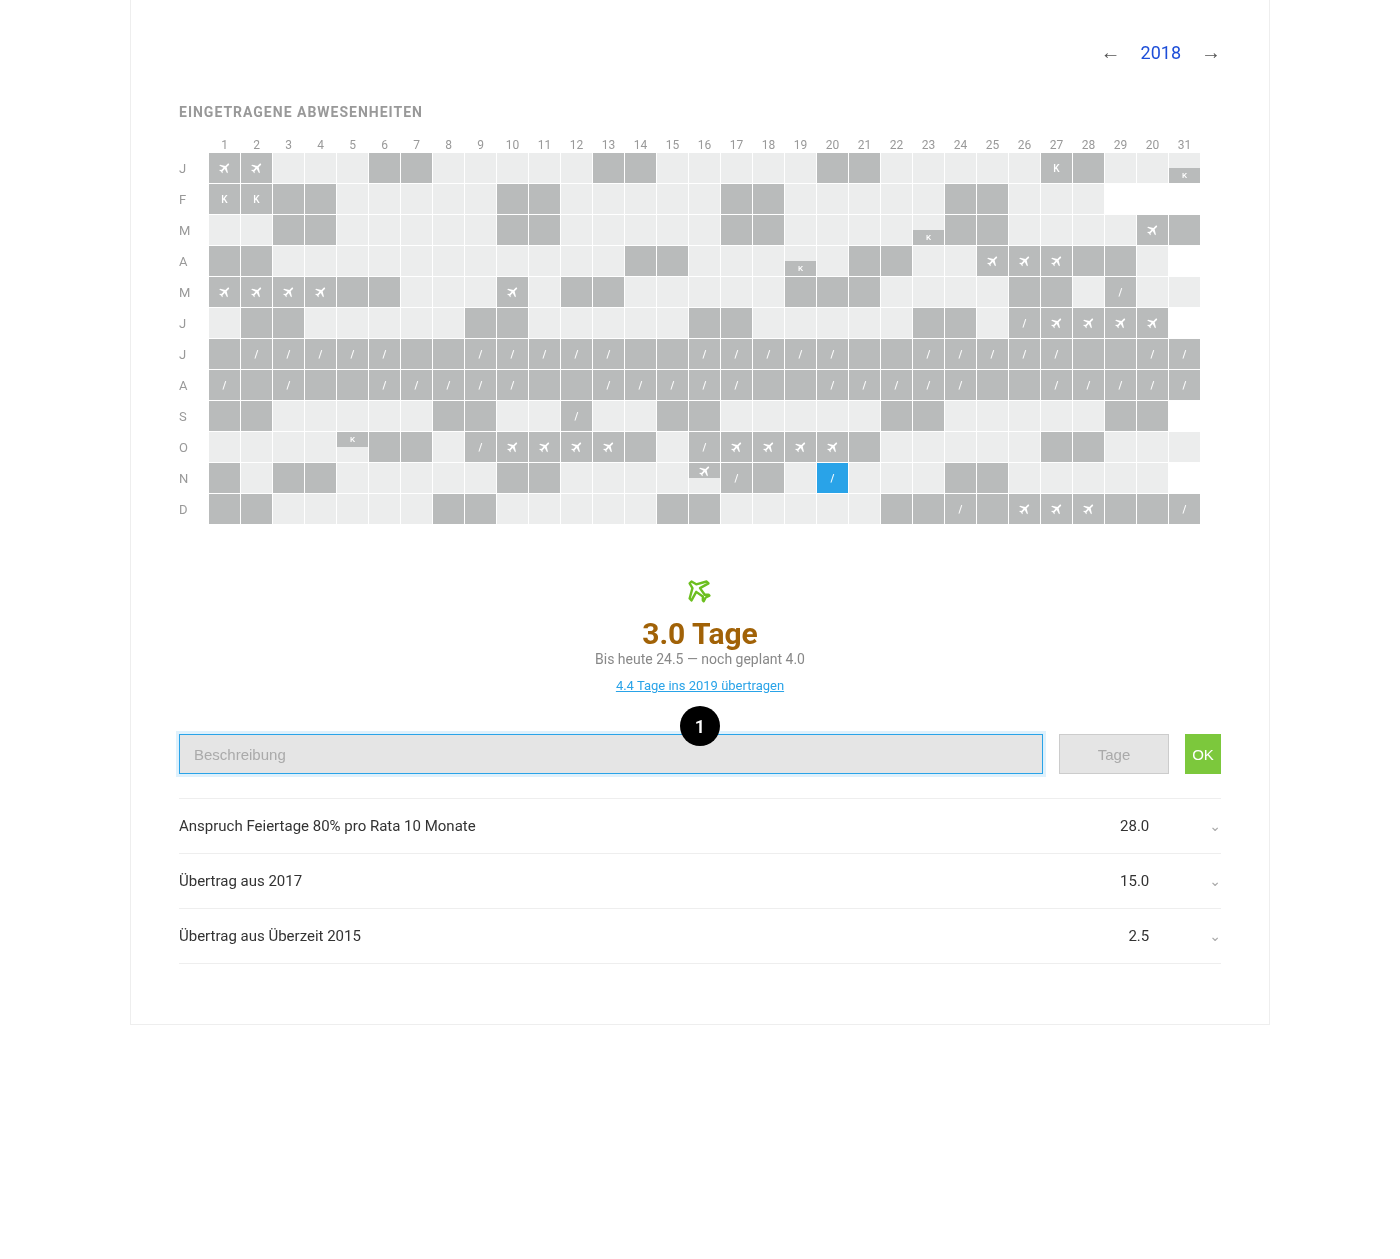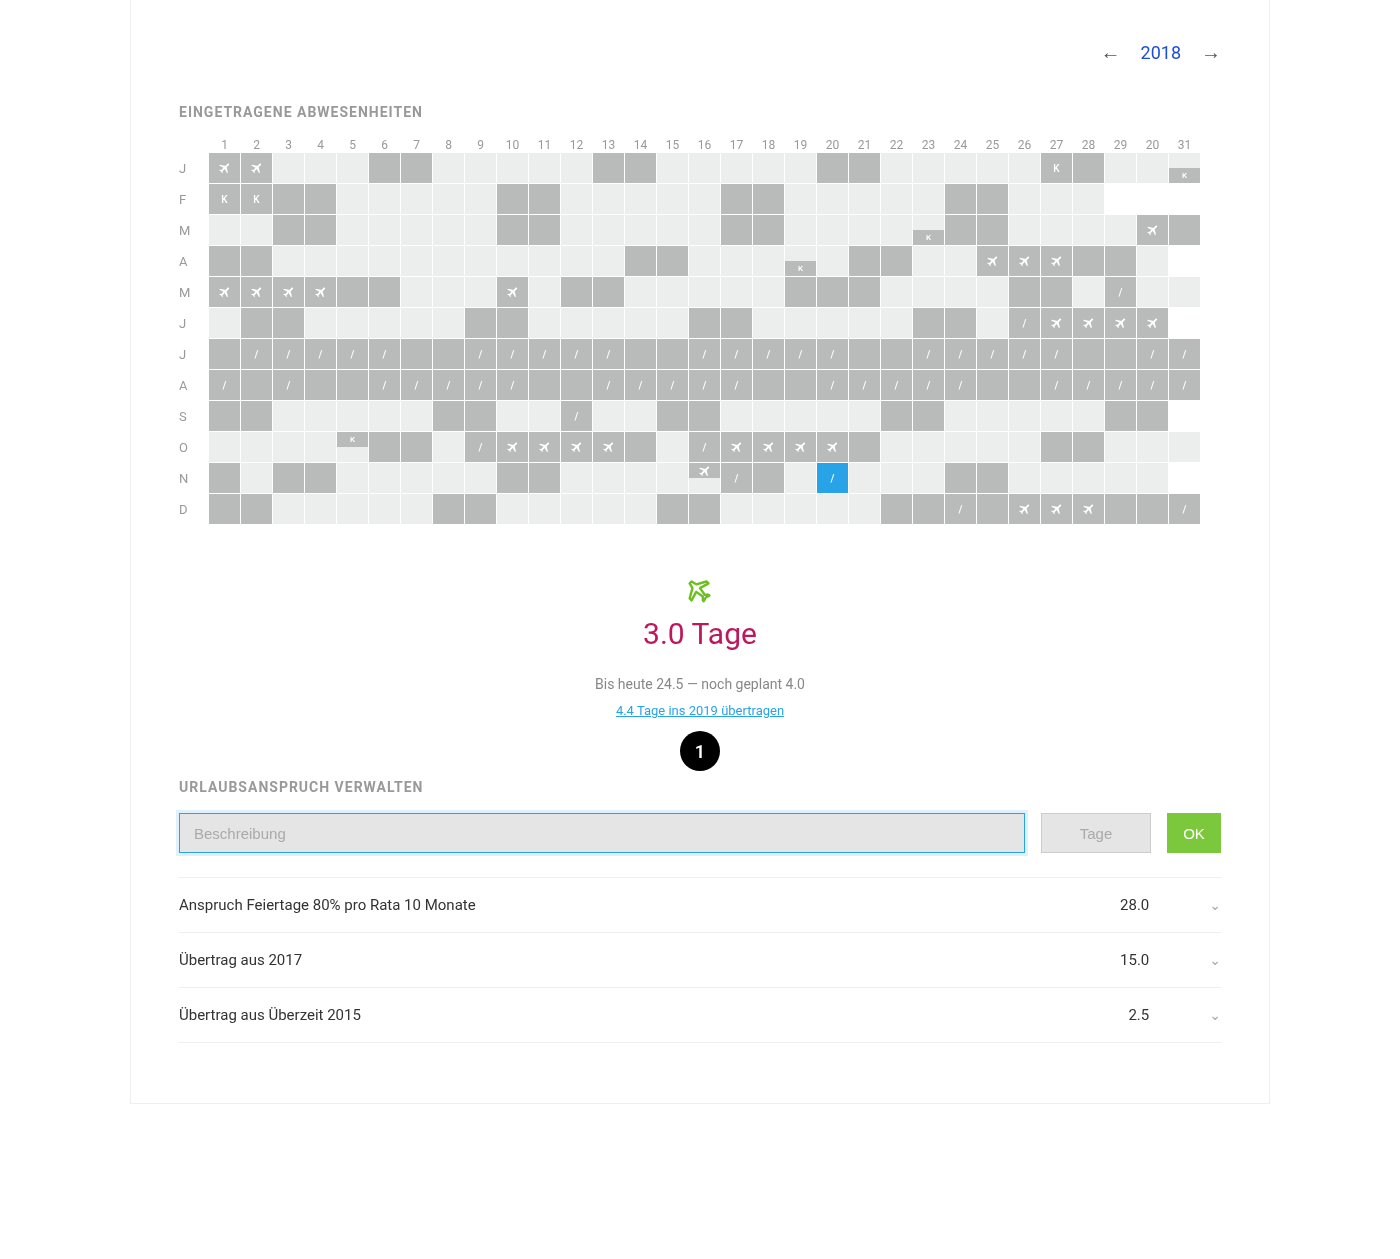--- a/index.html
+++ b/index.html
@@ -109,24 +109,24 @@
     margin-bottom: 40px;
     position: relative;
   }
   .summary .plane-icon {
     width: 32px;
     height: 32px;
     margin: 0 auto 10px auto;
     display: block;
   }
   .summary .big {
-    color: #be185d;
+    color: #a16207;
     font-size: 30px;
-    font-weight: 400;
-    margin-bottom: 25px;
+    font-weight: 700;
+    margin-bottom: 0;
   }
   .summary .sub {
     color: #888;
     font-size: 14px;
     margin-bottom: 8px;
   }
   .summary .link {
     color: #29a3e8;
     font-size: 13px;
   }
@@ -166,21 +166,21 @@
     border: 1px solid #29a3e8;
     box-shadow: 0 0 0 3px rgba(41,163,232,0.15);
     outline: none;
   }
   .input.days {
     width: 110px;
     text-align: center;
   }
   .btn-ok {
     height: 40px;
-    width: 54px;
+    width: 36px;
     background: #7cc83c;
     color: #fff;
     border: none;
     font-size: 15px;
     cursor: pointer;
   }
   .entitlement {
     display: flex;
     align-items: center;
     justify-content: space-between;
@@ -929,21 +929,20 @@
   <div class="summary">
     <svg class="plane-icon" viewBox="0 0 24 24">
       <path fill="none" stroke="#6cbf1f" stroke-width="1.8" stroke-linejoin="round" d="M3 12l4-1 4-7h2l-2 7 6 1 2-2h1l-1 3 1 3h-1l-2-2-6 1 2 7h-2l-4-7-4-1v-2z" transform="rotate(45 12 12)"></path>
     </svg>
     <div class="big">3.0 Tage</div>
     <div class="sub">Bis heute 24.5 — noch geplant 4.0</div>
     <a class="link" href="#">4.4 Tage ins 2019 übertragen</a>
     <div class="badge">1</div>
   </div>
 
-  <h3 class="section-title" style="margin-top:60px">Urlaubsanspruch verwalten</h3>
 
   <div class="manage-row">
     <input class="input desc" placeholder="Beschreibung" style="">
     <input class="input days" placeholder="Tage" style="">
     <button class="btn-ok">OK</button>
   </div>
 
   <div id="entitlements">
       <div class="entitlement">
         <span>Anspruch Feiertage 80% pro Rata 10 Monate</span>

